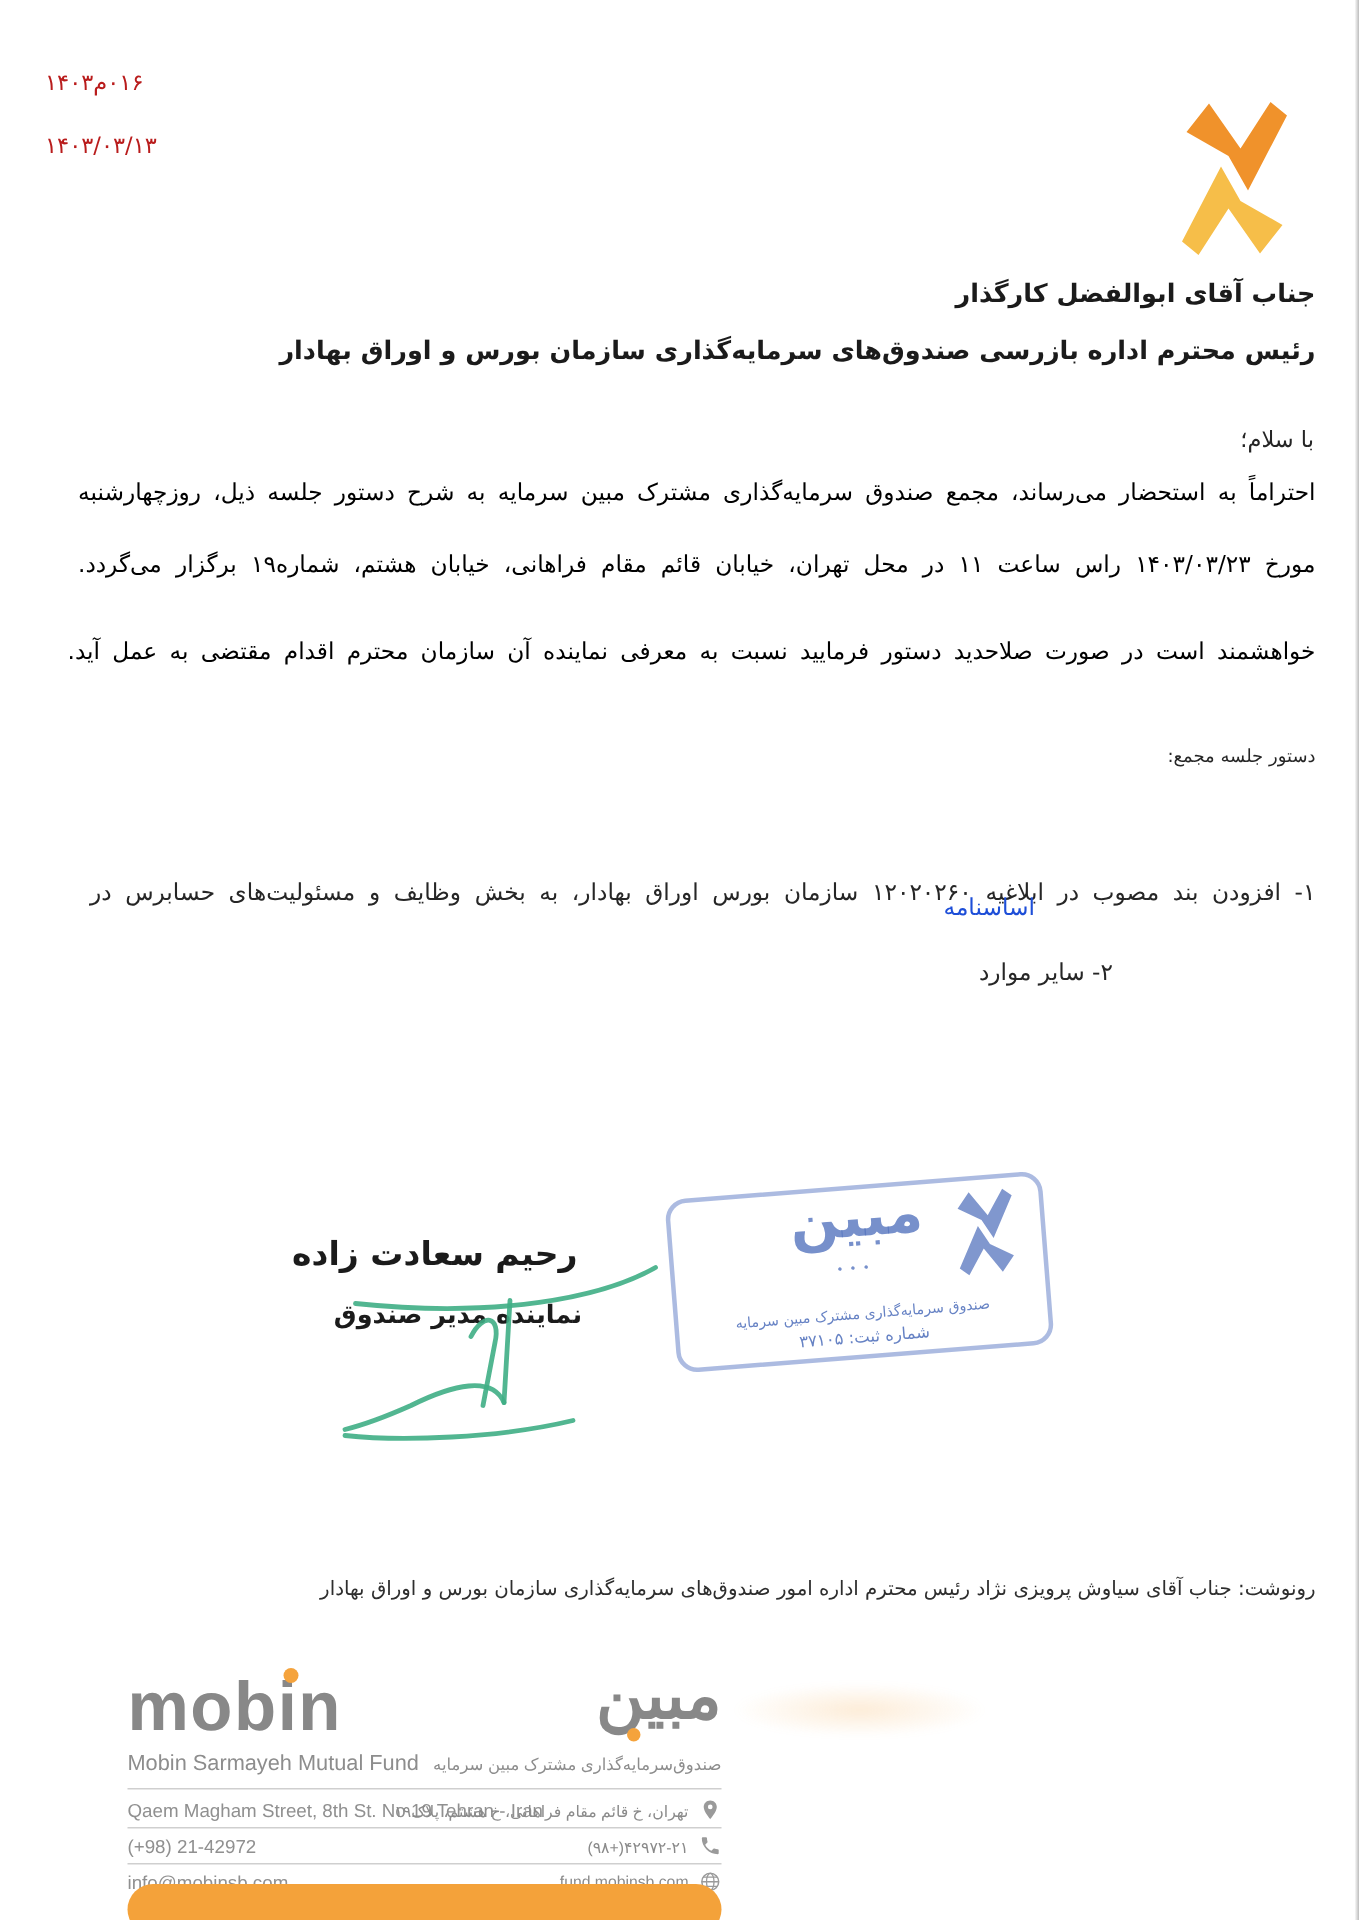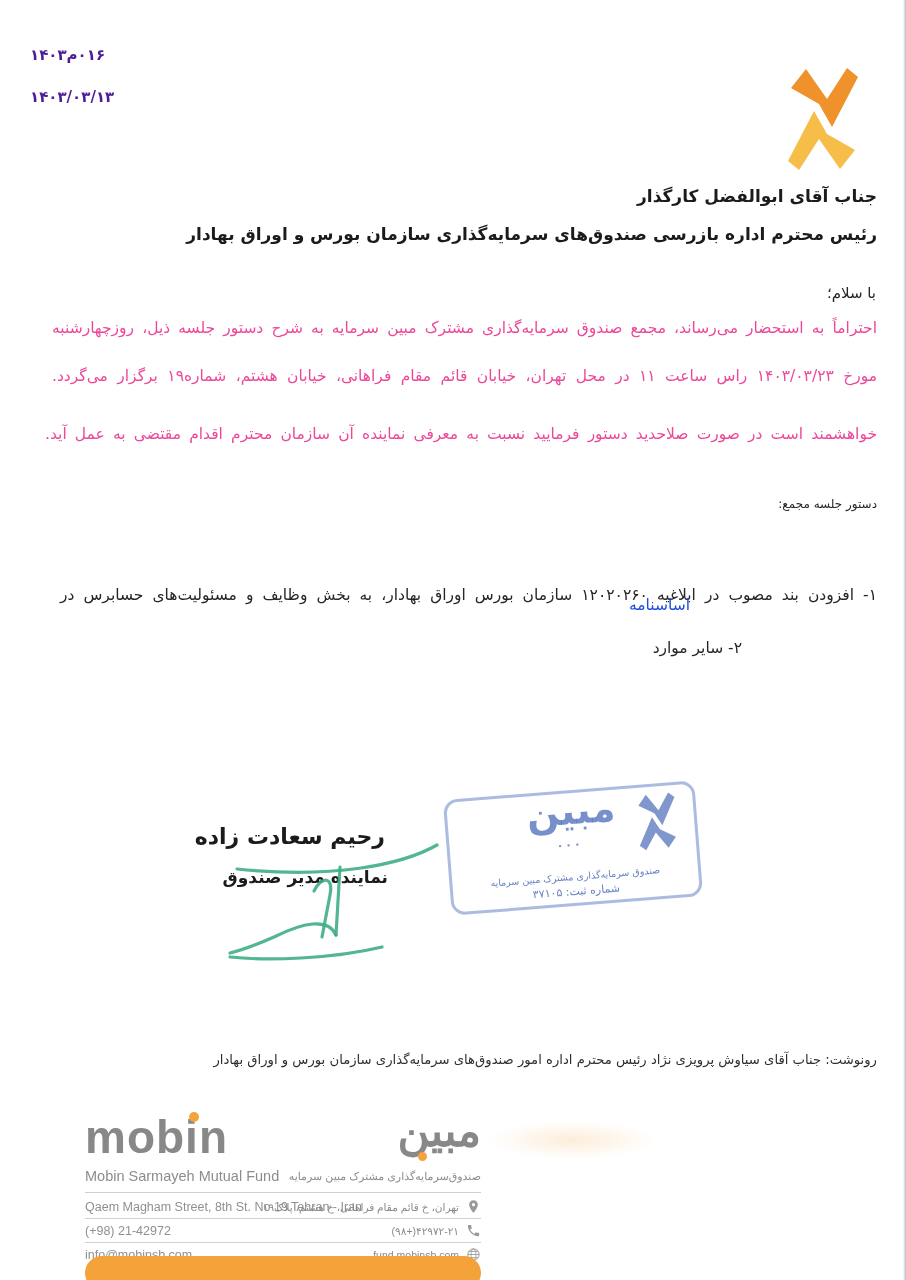--- a/index.html
+++ b/index.html
@@ -7,35 +7,35 @@
     position:relative;width:906px;height:1280px;background:#ffffff;
     margin:0 auto;overflow:hidden;
     font-family:"DejaVu Sans",sans-serif;color:#222;
   }
   .abs{position:absolute;}
   .rtl{direction:rtl;}
   .nowrap{white-space:nowrap;}
   .bidi-ltr{direction:ltr;unicode-bidi:bidi-override;}
 
   
-  .ref-line{left:30px;font-size:15px;font-weight:700;letter-spacing:2px;color:#4c1d95;}
+  .ref-line{left:30px;font-size:15px;font-weight:400;letter-spacing:2px;color:#b91c1c;}
   .ref-no{top:46px;}
   .ref-date{top:88px;}
 
   
   .brand-mark{left:779px;top:66px;width:88px;height:106px;}
 
   
   .recipient-name{right:29px;top:186px;font-size:17px;font-weight:700;color:#1b1b1b;}
   .recipient-title{right:29px;top:224px;font-size:17px;font-weight:700;color:#1b1b1b;}
 
   .salutation{right:30px;top:284px;font-size:15px;color:#252525;}
 
   .just{text-align:justify;text-align-last:justify;}
-  .body-line{left:52px;right:29px;font-size:15.5px;color:#ec4899;}
+  .body-line{left:52px;right:29px;font-size:15.5px;color:#000000;}
   .b1{top:319px;}
   .b2{top:367px;}
   .b3{top:425px;left:45px;}
 
   .agenda-heading{right:29px;top:497px;font-size:12px;color:#262626;}
   .agenda-i1a{left:60px;right:29px;top:548px;font-size:15.5px;color:#262626;margin-top:38px;}
   .agenda-i1b{right:216px;top:596px;font-size:15.5px;color:#1d4ed8;}
   .agenda-i2{right:164px;top:639px;font-size:15.5px;color:#262626;}
 
   

